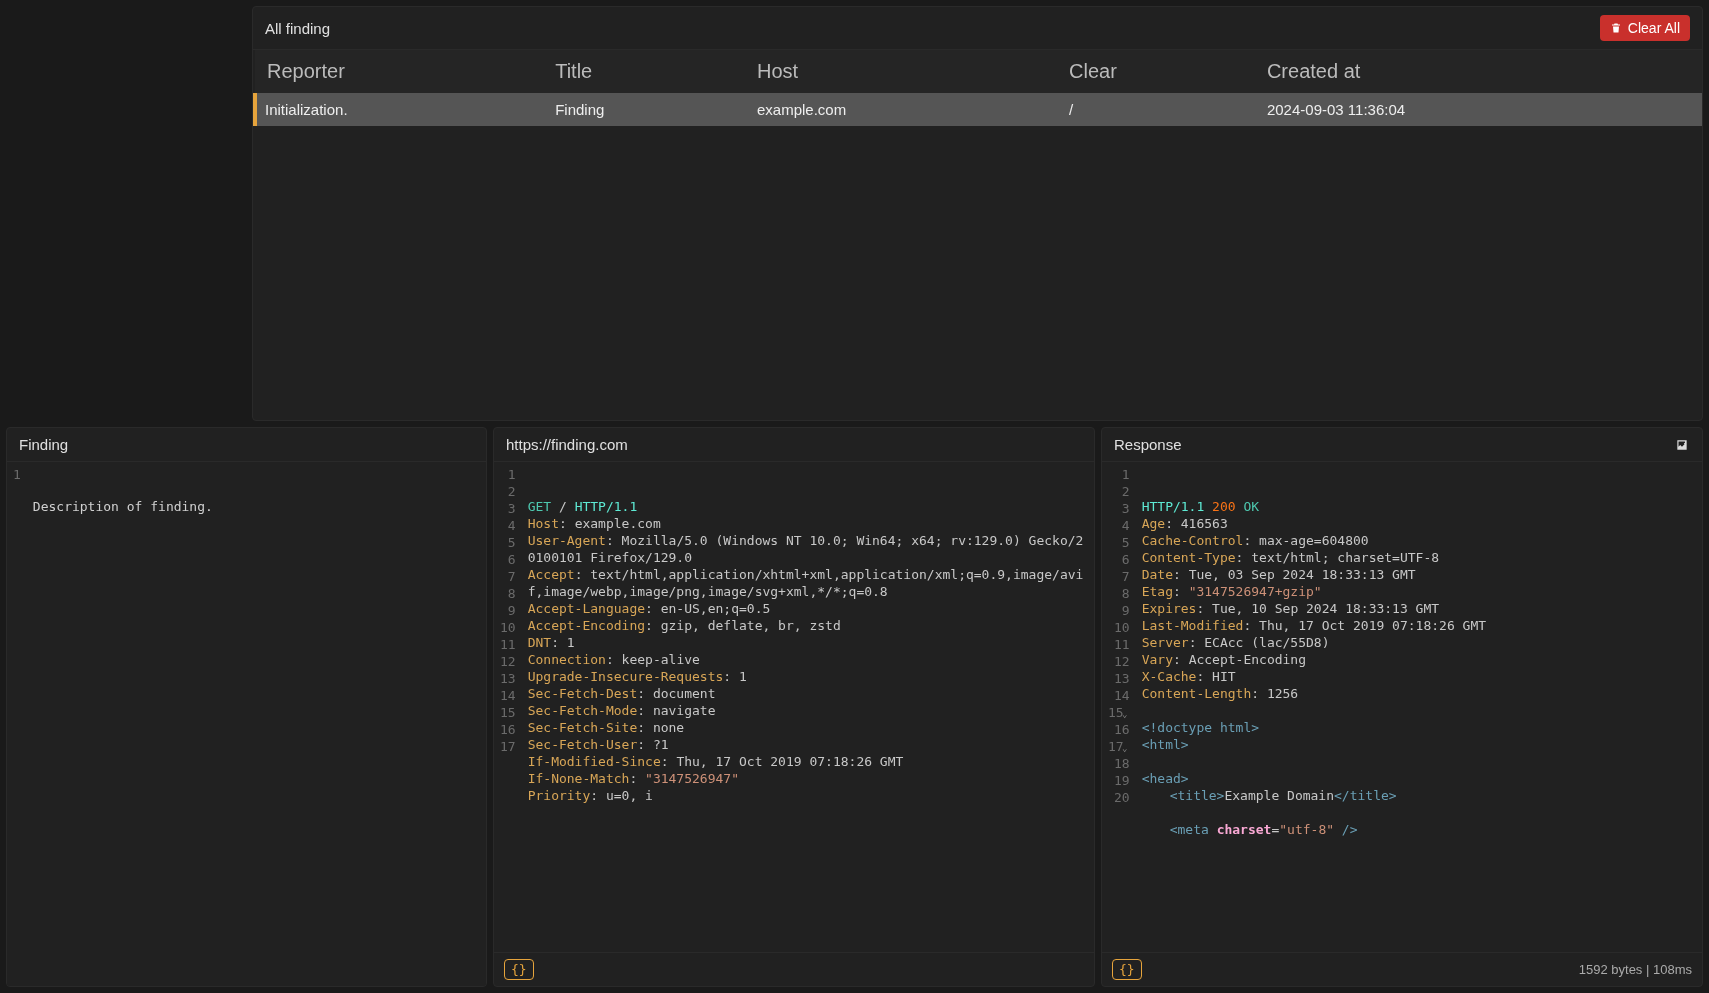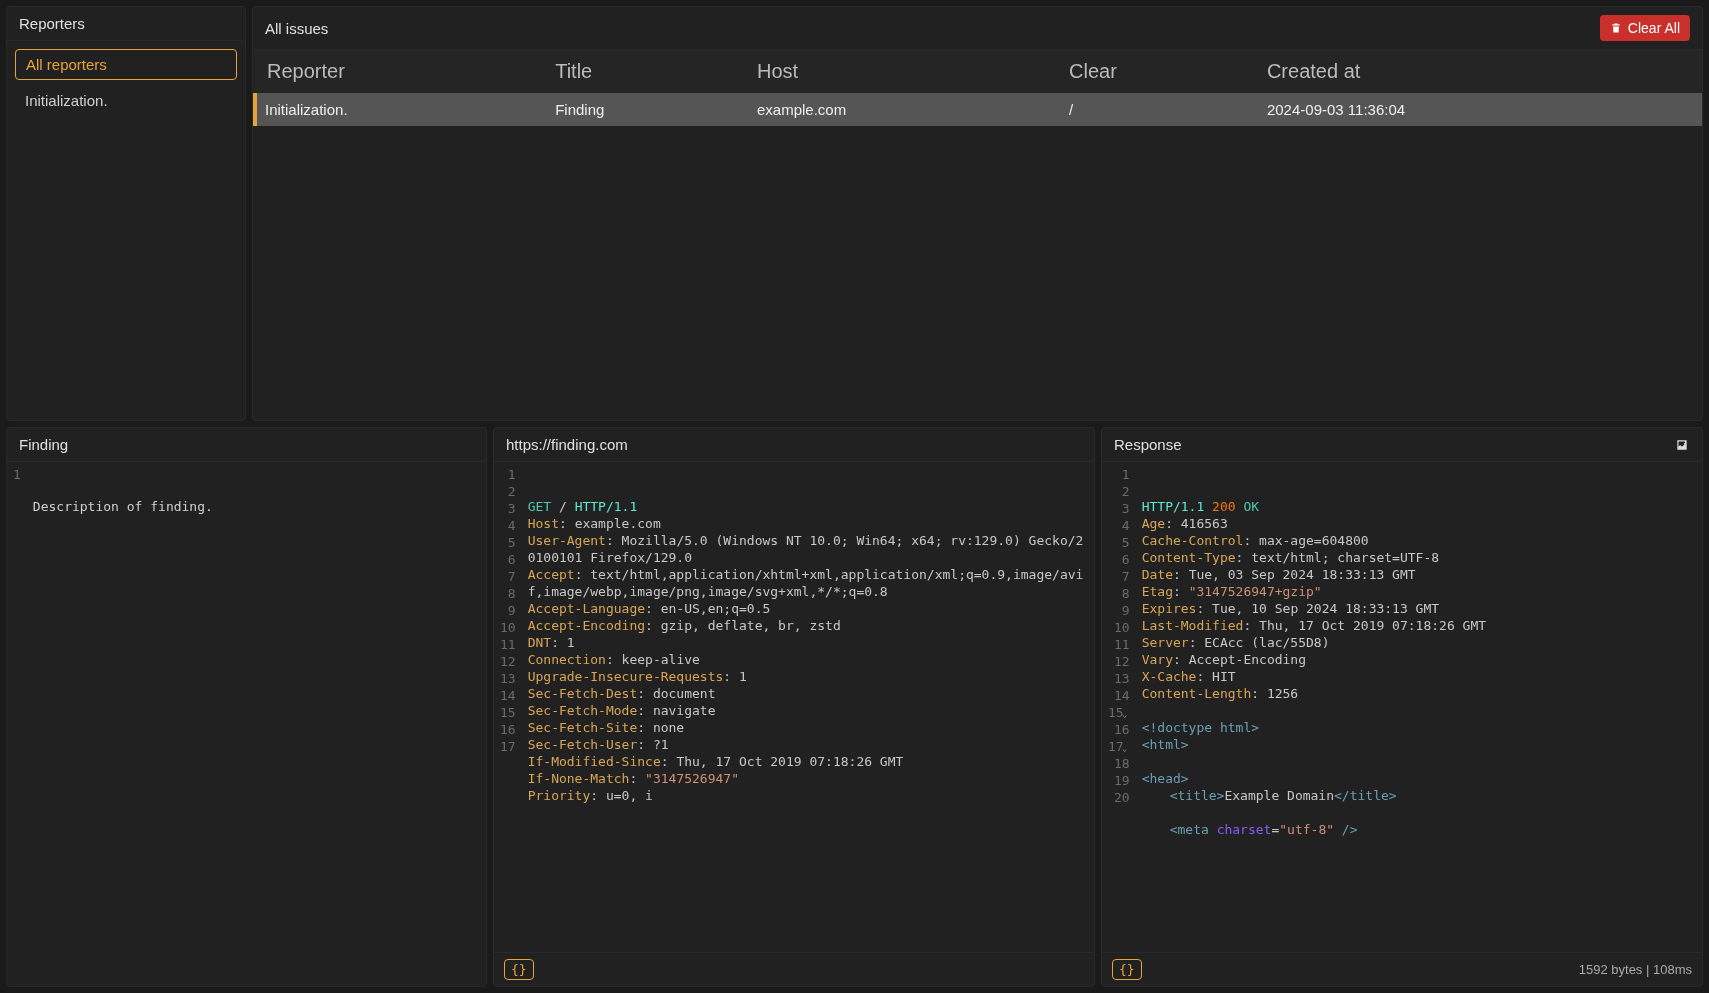--- a/index.html
+++ b/index.html
@@ -32,46 +32,37 @@
 .code .line { min-height: 17px; }
 .tok-method { color: #4ec9b0; }
 .tok-proto { color: #5eead4; }
 .tok-header { color: #d8a657; }
 .tok-val { color: #c8c8c8; }
 .tok-punct { color: #c8c8c8; }
 .tok-status { color: #4ec9b0; }
 .tok-num { color: #f97316; }
 .tok-str { color: #ce9178; }
 .tok-tag { color: #6a9fb5; }
-.tok-attr { color: #8b5cf6; }
+.tok-attr { color: #f9a8d4; font-weight: bold; }
 .tok-text { color: #c8c8c8; }
 .panel-footer { border-top: 1px solid #2a2a2a; padding: 6px 10px; display: flex; align-items: center; justify-content: space-between; font-size: 13px; color: #aaa; }
 .braces-btn { border: 1px solid #e6a43c; color: #e6a43c; background: transparent; border-radius: 4px; padding: 2px 6px; font-family: monospace; font-size: 13px; cursor: pointer; }
 .img-icon { width: 16px; height: 14px; cursor: pointer; }
 .fold { width: 6px; color: #888; display:inline-block; text-align:center; font-size:9px; position:relative; left:-2px;}
 .gutter .g { position: relative; }
 </style>
 </head>
 <body>
 
 <div class="layout">
 
-  <div class="panel reporters-panel">
-    <div class="panel-header">
-      <span>Reporters</span>
-    </div>
-    <div class="reporters-list" id="reporters-list">
-        <div class="reporter-item active">All reporters</div>
-        <div class="reporter-item normal">Initialization.</div>
-      </div>
-  </div>
 
   <div class="panel issues-panel">
     <div class="panel-header">
-      <span>All issues</span>
+      <span>All finding</span>
       <button class="btn-clear">
         <svg class="trash-icon" viewBox="0 0 24 24" fill="#fff">
             <path d="M9 3h6l1 2h4v2H4V5h4l1-2zM6 9h12l-1 12H7L6 9z"></path>
           </svg>
         <span>Clear All</span>
       </button>
     </div>
     <div class="table-wrap">
       <table>
         <thead>

